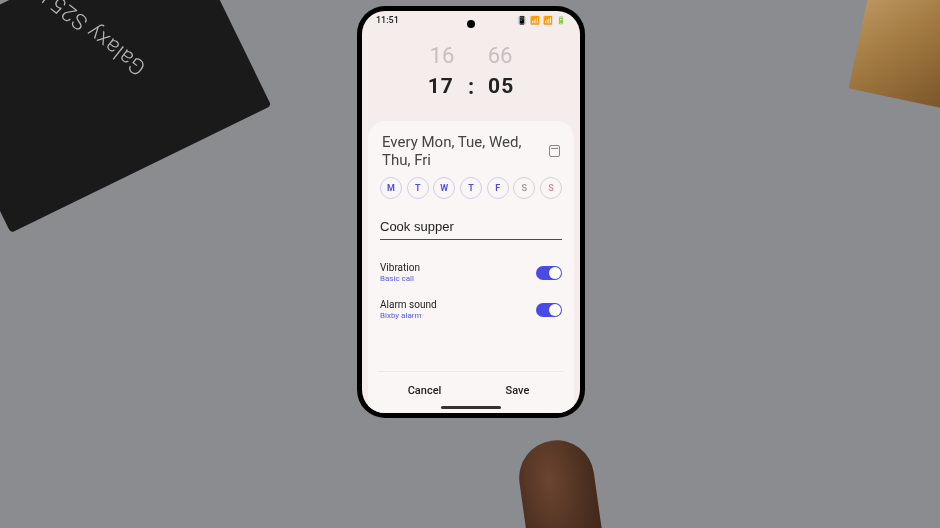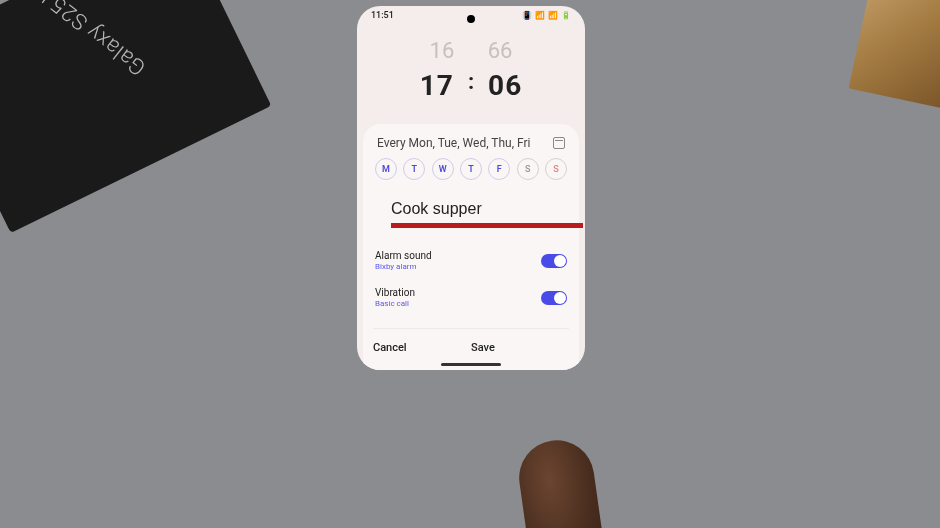--- a/index.html
+++ b/index.html
@@ -39,23 +39,24 @@
       height: 120px;
       background: linear-gradient(135deg, #c4a068 0%, #a07840 50%, #7a5428 100%);
       transform: rotate(12deg);
       border-radius: 2px;
     }
     .phone {
       position: absolute;
       left: 357px;
       top: 6px;
       width: 228px;
-      height: 364px;
+      height: 412px;
       background: #000;
       border-radius: 28px;
+      padding: 5px;
     }
     .screen {
       width: 100%;
       height: 100%;
       background: #f4edec;
       border-radius: 23px;
       overflow: hidden;
       position: relative;
       display: flex;
       flex-direction: column;
@@ -82,60 +83,60 @@
       background: #000;
       border-radius: 50%;
     }
     .time-picker {
       flex: 0 0 auto;
       padding: 14px 0 16px;
       text-align: center;
     }
     .time-row { display: flex; justify-content: center; align-items: flex-start; gap: 14px; }
     .time-faded { color: #c8bfbf; font-size: 22px; font-weight: 400; }
-    .time-selected { color: #222; font-size: 28px; font-weight: 700; letter-spacing: 1px; }
+    .time-selected { color: #222; font-size: 21px; font-weight: 700; letter-spacing: 1px; }
     .time-colon { color: #222; font-size: 22px; font-weight: 700; }
     .card {
       background: #faf6f5;
       border-radius: 18px 18px 0 0;
       margin: 0 6px;
       padding: 10px 10px 0;
       flex: 1;
       display: flex;
       flex-direction: column;
     }
     .repeat-row {
       display: flex;
       justify-content: space-between;
       align-items: center;
-      font-size: 12px;
+      font-size: 15px;
       color: #444;
       padding: 2px 4px 8px;
     }
     .cal-icon { width: 12px; height: 12px; border: 1px solid #888; border-radius: 2px; position: relative; }
     .cal-icon::before { content: ""; position: absolute; top: 2px; left: 1px; right: 1px; height: 1px; background: #888; }
     .days-row { display: flex; justify-content: space-between; padding: 0 2px 10px; }
     .day {
       width: 22px; height: 22px;
       border: 1px solid #d8d0cf;
       border-radius: 50%;
       display: flex; align-items: center; justify-content: center;
       font-size: 9px; font-weight: 600;
       color: #999;
     }
     .day.active { color: #4a4ae0; border-color: #d0cce8; }
     .day.sun { color: #d88; }
     .name-input {
       border: none;
-      border-bottom: 5px solid #b91c1c;
+      border-bottom: 1px solid #b91c1c;
       background: transparent;
-      font-size: 16px;
+      font-size: 13px;
       color: #222;
       padding: 4px 0 5px;
-      margin: 6px 18px 14px;
+      margin: 6px 2px 14px;
       outline: none;
       width: calc(100% - 4px);
     }
     .setting-row {
       display: flex;
       justify-content: space-between;
       align-items: center;
       padding: 8px 2px;
     }
     .setting-text { display: flex; flex-direction: column; }
@@ -157,21 +158,21 @@
     }
     .bottom-bar {
       margin-top: auto;
       display: flex;
       border-top: 1px solid rgba(0,0,0,0.05);
       background: #faf6f5;
       position: relative;
     }
     .bottom-btn {
       flex: 1;
-      text-align: left;
+      text-align: center;
       padding: 12px 0 16px;
       font-size: 11px;
       font-weight: 500;
       color: #222;
     }
     .home-indicator {
       position: absolute;
       bottom: 4px;
       left: 50%;
       transform: translateX(-50%);
@@ -215,21 +216,21 @@
 
     <div class="time-picker">
       <div class="time-row">
         <span class="time-faded">16</span>
         <span class="time-faded" style="visibility:hidden">:</span>
         <span class="time-faded">66</span>
       </div>
       <div class="time-row" style="margin:6px 0">
         <span class="time-selected">17</span>
         <span class="time-colon">:</span>
-        <span class="time-selected">06</span>
+        <span class="time-selected">05</span>
       </div>
     </div>
 
     <div class="card">
       <div class="repeat-row">
         <span>Every Mon, Tue, Wed, Thu, Fri</span>
         <span class="cal-icon"></span>
       </div>
       <div class="days-row" id="days-row">
           <div class="day active">M</div>
@@ -238,34 +239,34 @@
           <div class="day active">T</div>
           <div class="day active">F</div>
           <div class="day">S</div>
           <div class="day sun">S</div>
         </div>
 
       <input class="name-input" value="Cook supper" style="">
 
       <div class="setting-row">
         <div class="setting-text">
+          <span class="setting-title">Vibration</span>
+          <span class="setting-sub">Basic call</span>
+        </div>
+        <div class="toggle"></div>
+      </div>
+
+      <div class="setting-row">
+        <div class="setting-text">
           <span class="setting-title">Alarm sound</span>
           <span class="setting-sub">Bixby alarm</span>
         </div>
         <div class="toggle"></div>
       </div>
 
-      <div class="setting-row">
-        <div class="setting-text">
-          <span class="setting-title">Vibration</span>
-          <span class="setting-sub">Basic call</span>
-        </div>
-        <div class="toggle"></div>
-      </div>
-
 
       <div class="bottom-bar">
         <div class="bottom-btn">Cancel</div>
         <div class="bottom-btn">Save</div>
         <div class="home-indicator"></div>
       </div>
     </div>
   </div>
 </div>
 

